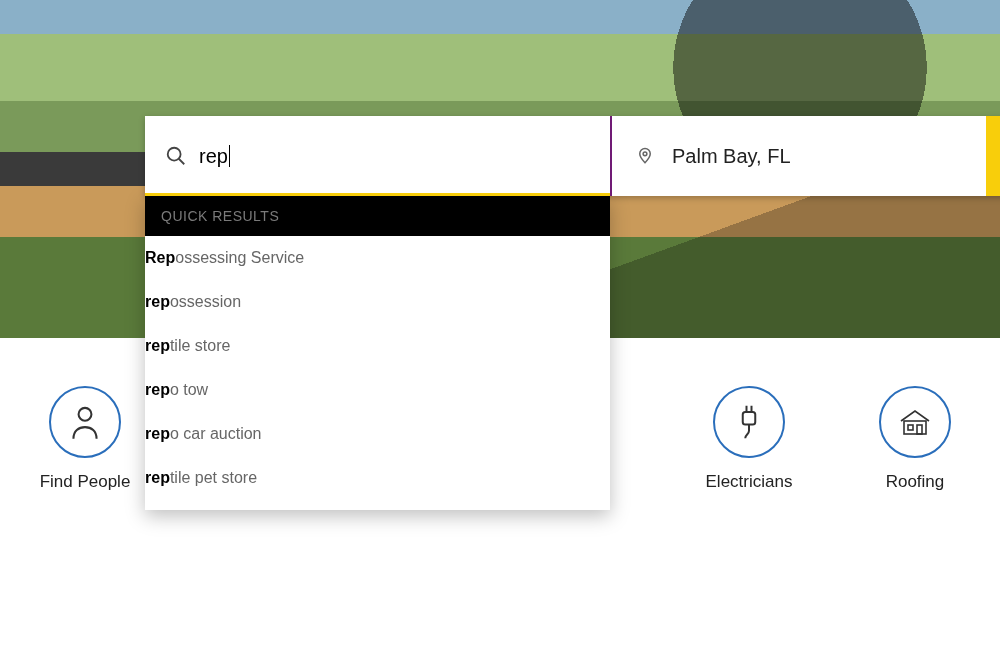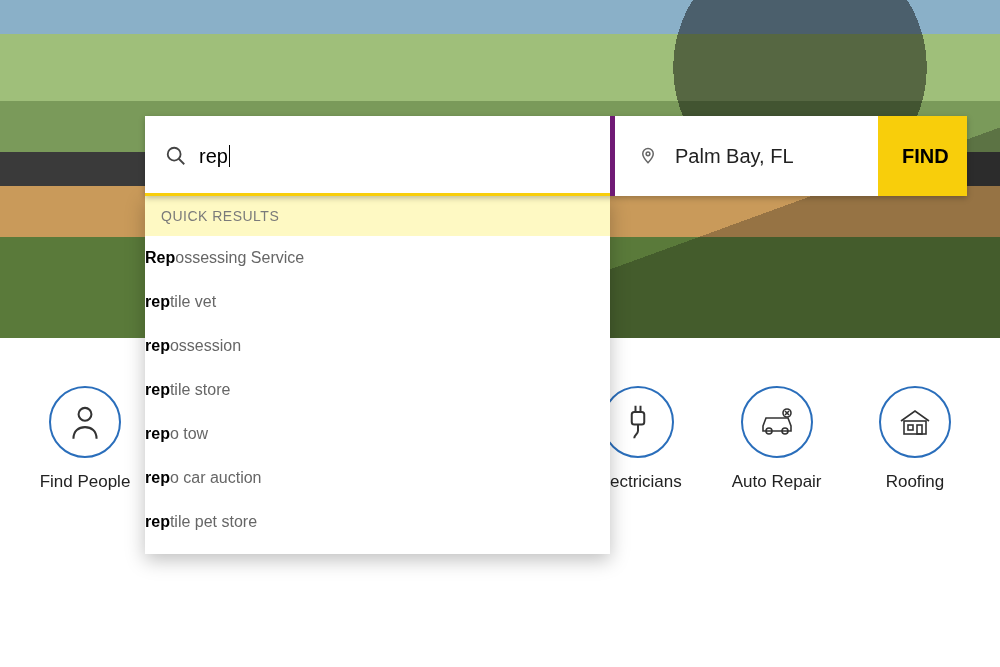--- a/index.html
+++ b/index.html
@@ -51,26 +51,26 @@
     padding: 0 20px;
     position: relative;
   }
   .search-underline {
     position: absolute;
     left: 0; right: 0; bottom: 0;
     height: 3px;
     background: #f8ce0b;
   }
   .loc-box {
-    width: 268px;
+    width: 376px;
     background: #fff;
     display: flex;
     align-items: center;
     padding: 0 24px;
-    border-left: 5px solid #701a75;
+    border-left: 2px solid #701a75;
     font-size: 20px;
     color: #222;
   }
   .loc-box .pin { margin-right: 18px; color:#555; }
   .find-btn {
     background: #f8ce0b;
     display: flex;
     align-items: center;
     justify-content: center;
     font-size: 20px;
@@ -84,21 +84,21 @@
     position: absolute;
     top: 196px;
     left: 145px;
     width: 465px;
     background: #fff;
     box-shadow: 0 6px 18px rgba(0,0,0,0.25);
     z-index: 9;
     padding-bottom: 10px;
   }
   .dd-header {
-    background: #fef9c3;
+    background: #000000;
     color: #7a7a7a;
     font-size: 14px;
     letter-spacing: 0.5px;
     padding: 12px 16px;
   }
   .dd-item {
     padding: 10px 0;
     font-size: 16px;
     color: #666;
     cursor: pointer;
@@ -182,21 +182,20 @@
   </div>
   <div class="find-btn">
     <span>FIND</span>
   </div>
 </div>
 
 <div class="dropdown">
   <div class="dd-header">QUICK RESULTS</div>
   <div id="dd-list">
       <div class="dd-item"><b>Rep</b><span>ossessing Service</span></div>
-      <div class="dd-item"><b>rep</b><span>tile vet</span></div>
       <div class="dd-item"><b>rep</b><span>ossession</span></div>
       <div class="dd-item"><b>rep</b><span>tile store</span></div>
       <div class="dd-item"><b>rep</b><span>o tow</span></div>
       <div class="dd-item"><b>rep</b><span>o car auction</span></div>
       <div class="dd-item"><b>rep</b><span>tile pet store</span></div>
     </div>
 </div>
 
 <div class="cats" id="cats">
     <div class="cat">
@@ -226,33 +225,20 @@
           <rect x="7" y="6" width="10" height="10" rx="2"></rect>
           <line x1="10" y1="1" x2="10" y2="6"></line>
           <line x1="14" y1="1" x2="14" y2="6"></line>
           <path d="M12 16v5c0 3-3 3-3 6"></path>
         </svg>
       </div>
       <div class="cat-label">Electricians</div>
     </div>
     <div class="cat">
       <div class="cat-circle">
-        <svg width="40" height="30" viewBox="0 0 40 30" fill="none" stroke="#333" stroke-width="1.6">
-          <path d="M6 19l3-8h22l3 8v5H6z"></path>
-          <circle cx="12" cy="24" r="3"></circle>
-          <circle cx="28" cy="24" r="3"></circle>
-          <circle cx="30" cy="6" r="4"></circle>
-          <line x1="28" y1="4" x2="32" y2="8"></line>
-          <line x1="32" y1="4" x2="28" y2="8"></line>
-        </svg>
-      </div>
-      <div class="cat-label">Auto Repair</div>
-    </div>
-    <div class="cat">
-      <div class="cat-circle">
         <svg width="36" height="30" viewBox="0 0 36 30" fill="none" stroke="#333" stroke-width="1.6">
           <path d="M4 14L18 4l14 10"></path>
           <rect x="7" y="14" width="22" height="13"></rect>
           <rect x="11" y="18" width="5" height="5"></rect>
           <rect x="20" y="18" width="5" height="9"></rect>
         </svg>
       </div>
       <div class="cat-label">Roofing</div>
     </div>
   </div>

